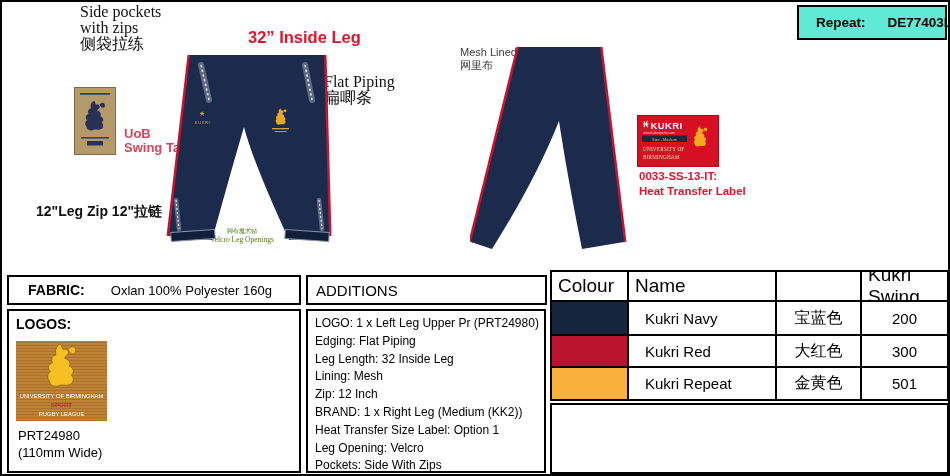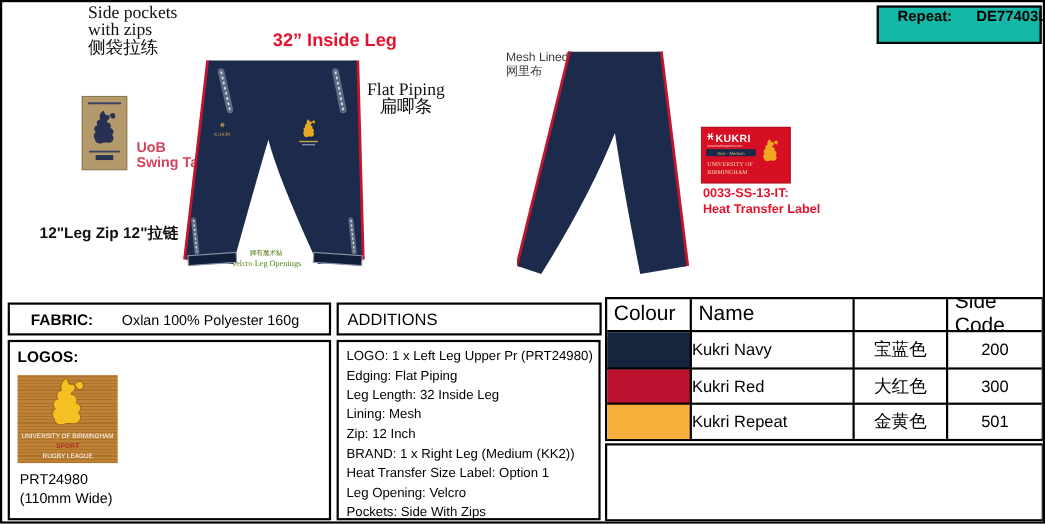--- a/index.html
+++ b/index.html
@@ -6,32 +6,32 @@
   body{background:#ffffff;font-family:"Liberation Sans","DejaVu Sans",sans-serif}
   .page{position:relative;width:950px;height:476px;background:#fff;border:2px solid #000;overflow:hidden}
   .abs{position:absolute}
   .serif{font-family:"Liberation Serif","DejaVu Serif",serif}
   svg text{font-family:"Liberation Sans","DejaVu Sans",sans-serif}
   svg text.serif{font-family:"Liberation Serif","DejaVu Serif",serif}
 
   
   .ann-side{left:78px;top:2px;width:120px;font-size:16px;line-height:16px;color:#111}
   .ann-inside-leg{left:246px;top:26px;font-size:16.5px;font-weight:600;color:#e8112d}
-  .ann-flat{left:322px;top:72px;width:90px;text-align:center;font-size:16px;line-height:16px;color:#111}
+  .ann-flat{left:322px;top:72px;width:90px;text-align:left;font-size:16px;line-height:16px;color:#111}
   .ann-mesh{left:458px;top:44px;font-size:11px;line-height:13px;color:#3b3b3b}
   .ann-swingtag{left:122px;top:125px;font-size:13px;line-height:14px;font-weight:600;color:#d5445c}
   .ann-legzip{left:34px;top:201px;font-size:14px;font-weight:bold;color:#111}
   .ann-velcro{left:208px;top:226px;width:64px;text-align:center;color:#4d7c0f}
   .ann-velcro .cn{font-size:6px;line-height:7px}
   .ann-velcro .en{font-size:7.5px;line-height:9px}
   .ann-heat{left:637px;top:167px;font-size:11.5px;line-height:14.5px;font-weight:600;color:#e8112d}
 
   
-  .repeat-box{left:795px;top:3px;width:150px;height:35px;background:#14b8a6;border:2px solid #000;
-    display:flex;align-items:flex-start;font-size:13.5px;font-weight:bold;color:#000}
+  .repeat-box{left:795px;top:3px;width:150px;height:35px;background:#5eead4;border:2px solid #000;
+    display:flex;align-items:center;font-size:13.5px;font-weight:bold;color:#000}
   .repeat-box .lbl{margin-left:17px}
   .repeat-box .code{margin-left:22px}
 
   
   .tbox{position:absolute;border:2px solid #000;background:#fff}
   .fabric-box{left:5px;top:273px;width:294px;height:30px;display:flex;align-items:center;padding-left:19px}
   .fabric-box .lbl{font-size:14px;font-weight:bold}
   .fabric-box .val{font-size:13px;margin-left:26px}
   .logos-box{left:5px;top:307px;width:294px;height:164px}
   .logos-box .lbl{font-size:14px;font-weight:bold;position:absolute;left:7px;top:5px}
@@ -43,21 +43,21 @@
   .adds-body{left:304px;top:307px;width:240px;height:164px;padding:4px 0 0 7px}
   .adds-body .line{font-size:12px;line-height:17.8px;white-space:nowrap}
 
   
   .colour-table{position:absolute;left:548px;top:268px;width:399px;height:131px;border:2px solid #000;
     display:grid;grid-template-columns:77px 148px 85px 85px;grid-template-rows:30px 34px 32px 31px}
   .ct-cell{border-right:2px solid #000;border-bottom:2px solid #000;display:flex;align-items:center;overflow:hidden}
   .ct-cell.lc{border-right:none}
   .ct-cell.lr{border-bottom:none}
   .ct-head{font-size:19px;padding-left:6px}
-  .ct-name{font-size:15px;padding-left:0}
+  .ct-name{font-size:15px;padding-left:16px}
   .ct-cn{font-size:16px;justify-content:center;font-family:Liberation Serif, serif}
   .ct-code{font-size:15px;justify-content:center}
   .empty-box{left:548px;top:401px;width:399px;height:71px}
 </style>
 </head>
 <body>
 
 <div class="page">
 
   <div class="abs ann-side serif">
@@ -207,21 +207,21 @@
     <div class="line">BRAND: 1 x Right Leg (Medium (KK2))</div>
     <div class="line">Heat Transfer Size Label: Option 1</div>
     <div class="line">Leg Opening: Velcro</div>
     <div class="line">Pockets: Side With Zips</div>
   </div>
 
   <div class="colour-table">
     <div class="ct-cell ct-head">Colour</div>
     <div class="ct-cell ct-head">Name</div>
     <div class="ct-cell ct-head"></div>
-    <div class="ct-cell ct-head lc">Side Code</div>
+    <div class="ct-cell ct-head lc">Kukri Swing</div>
 
     <div class="ct-cell" style="background: rgb(22, 36, 62);"></div>
     <div class="ct-cell ct-name">Kukri Navy</div>
     <div class="ct-cell ct-cn">宝蓝色</div>
     <div class="ct-cell ct-code lc">200</div>
 
     <div class="ct-cell" style="background: rgb(187, 18, 48);"></div>
     <div class="ct-cell ct-name">Kukri Red</div>
     <div class="ct-cell ct-cn">大红色</div>
     <div class="ct-cell ct-code lc">300</div>

